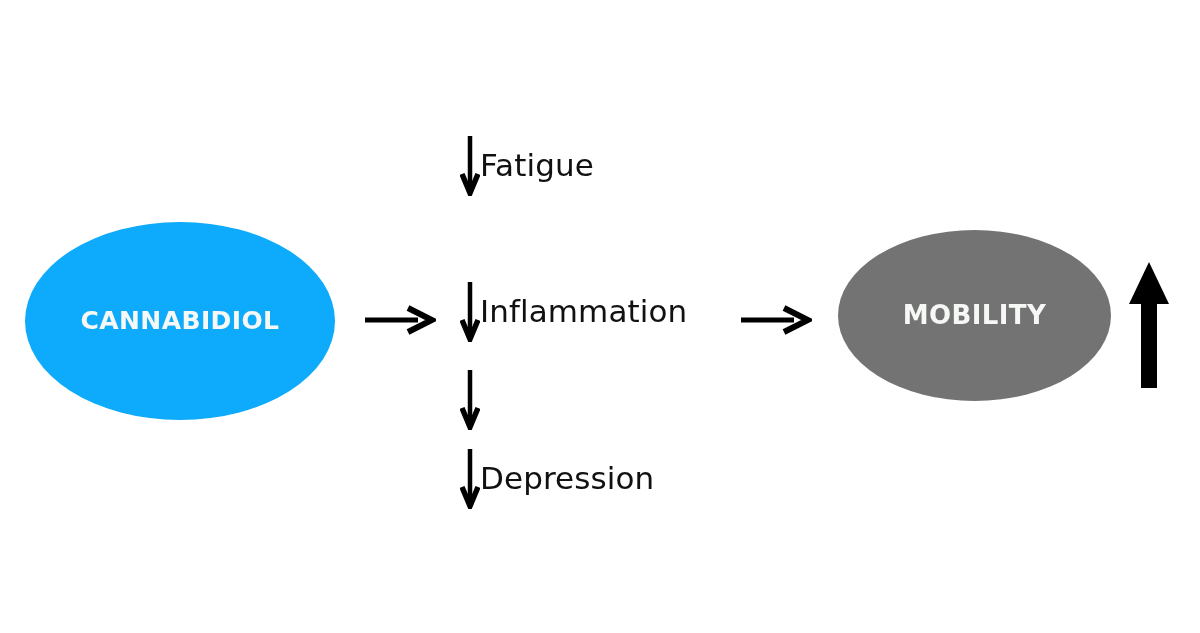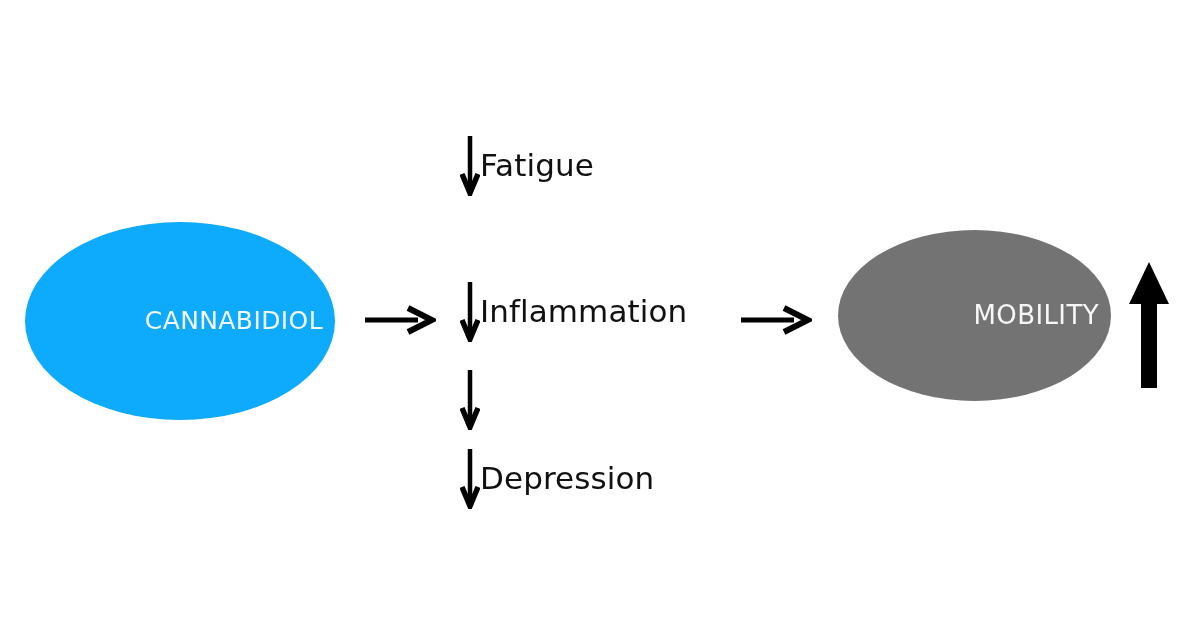--- a/index.html
+++ b/index.html
@@ -17,25 +17,25 @@
     height: 633px;
     background: #ffffff;
     overflow: hidden;
   }
 
   
   .node-ellipse {
     position: absolute;
     display: flex;
     align-items: center;
-    justify-content: flex-end;
+    justify-content: center;
     border-radius: 50%;
     text-align: center;
     line-height: 1.12;
-    font-weight: normal;
+    font-weight: bold;
     letter-spacing: 0.4px;
     color: #f6f8f6;
   }
   #node-cbd {
     left: 25px;
     top: 222px;
     width: 310px;
     height: 198px;
     background: #0eaafb;
     font-size: 25px;

